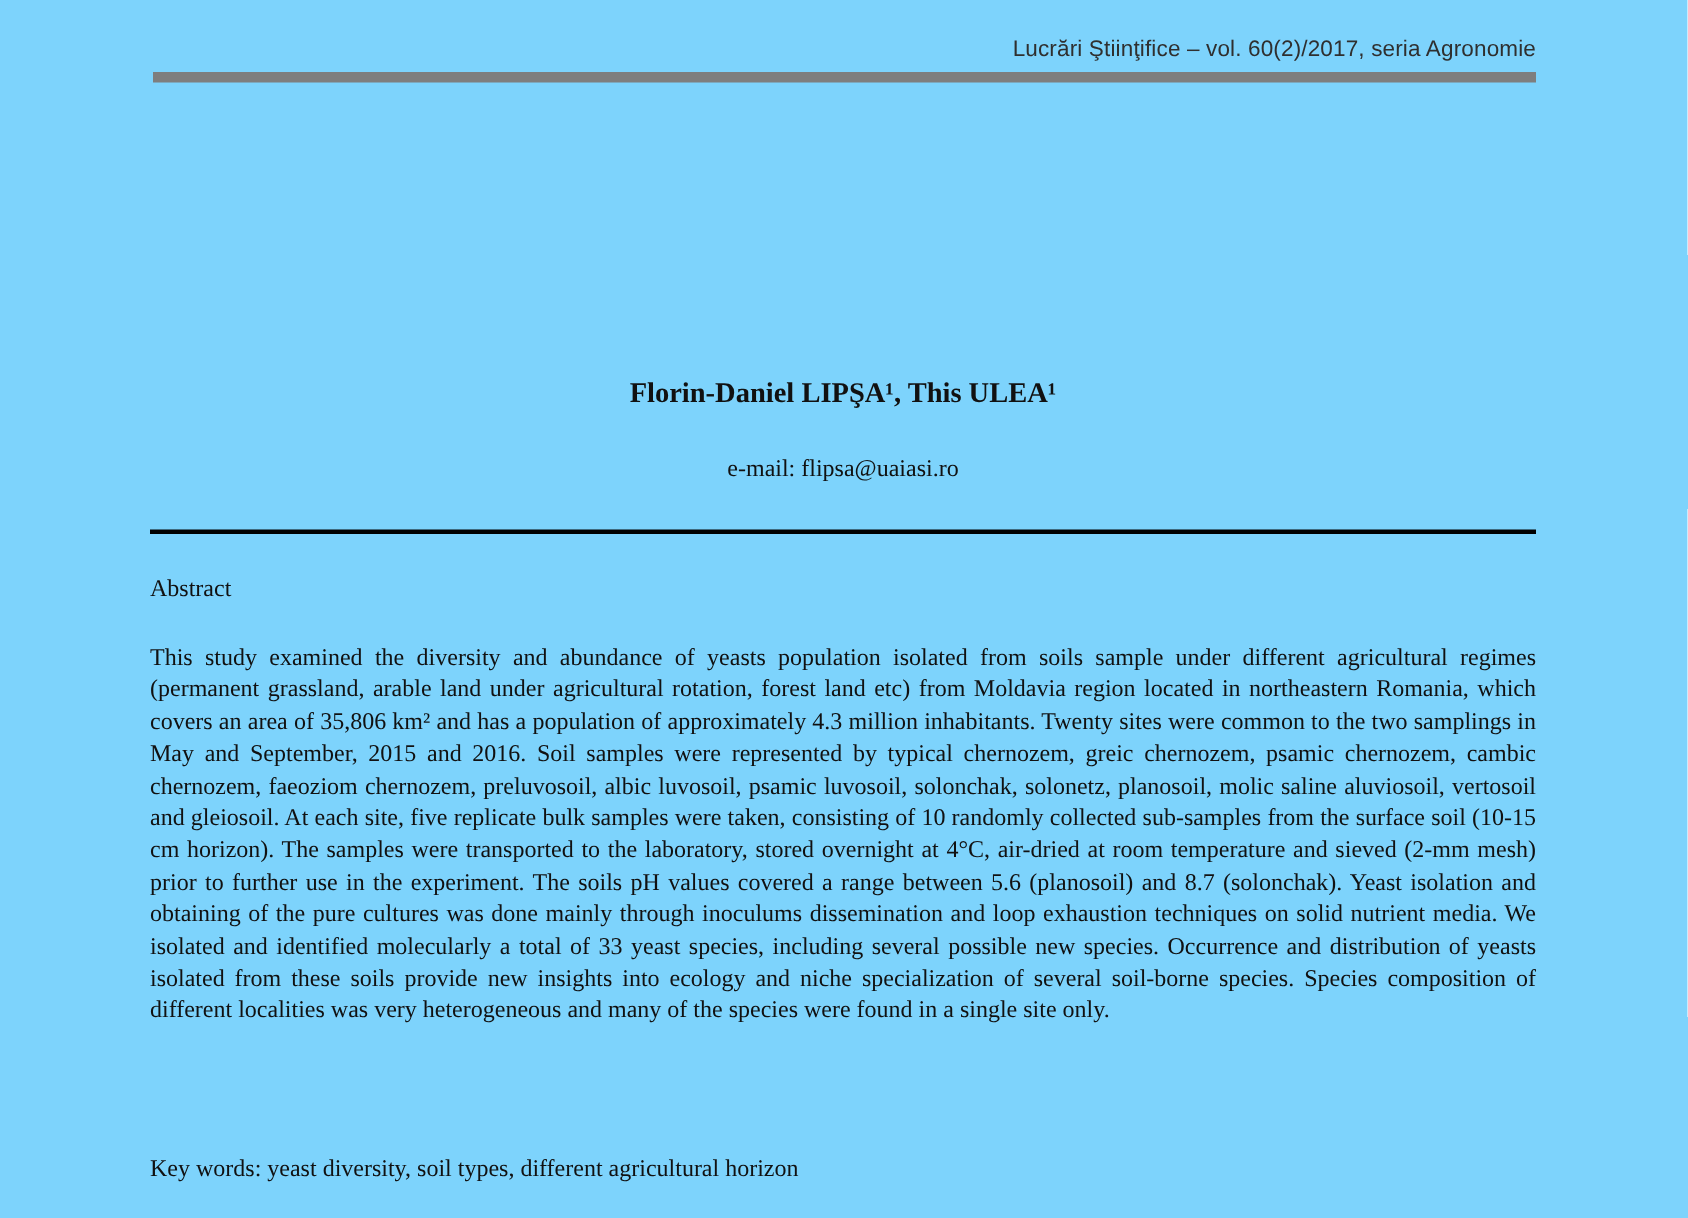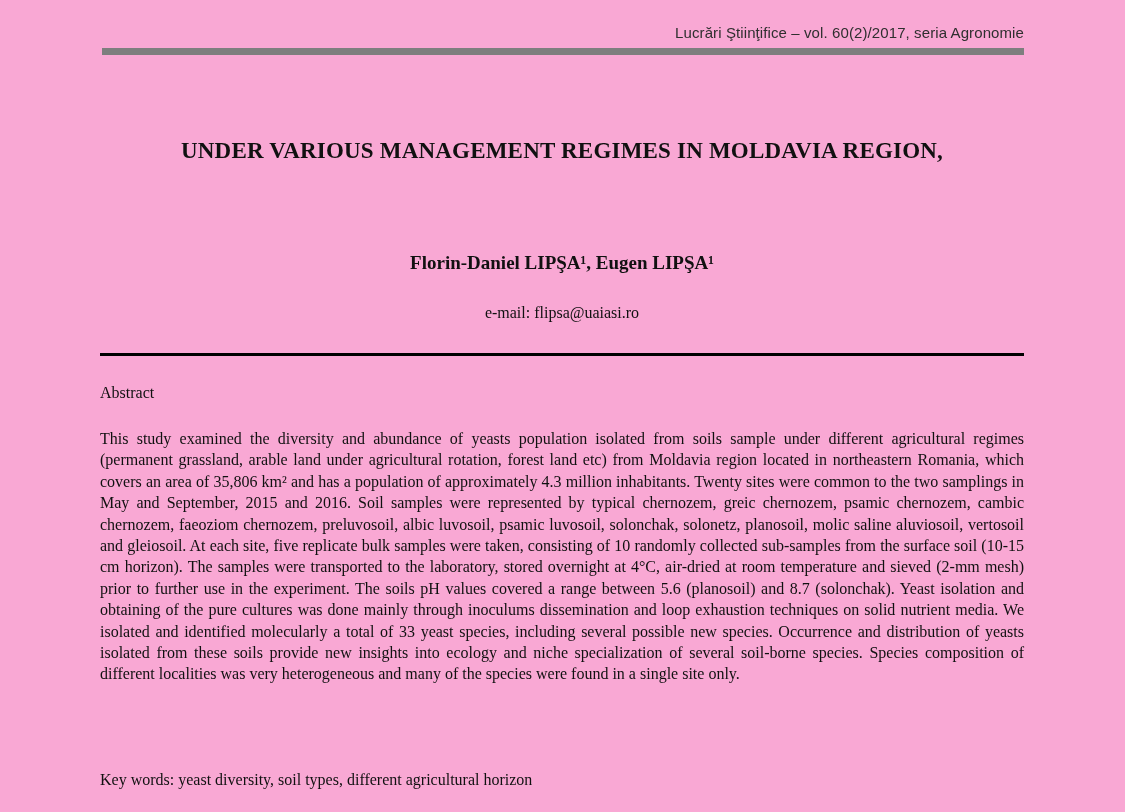--- a/index.html
+++ b/index.html
@@ -7,21 +7,21 @@
     --rule-color:#000000;
     --text-color:#111111;
     --header-text-color:#2f2f2f;
   }
   *{margin:0;padding:0;box-sizing:border-box;}
   html,body{background:#ffffff;}
   .page{
     position:relative;
     width:1125px;
     height:812px;
-    background:#f9a8d4;
+    background:#7dd3fc;
     overflow:hidden;
     font-family:"Liberation Serif", serif;
     color:var(--text-color);
   }
   .content-col{
     position:absolute;
     left:100px;
     width:924px;
   }
   .journal-header{
@@ -88,24 +88,23 @@
 </head>
 <body>
 
 <div class="page">
 
   <div class="content-col journal-header">Lucrări Ştiinţifice – vol. 60(2)/2017, seria Agronomie</div>
 
   <div class="header-rule"></div>
 
   <div class="content-col article-title">
-    <div>UNDER VARIOUS MANAGEMENT REGIMES IN MOLDAVIA REGION,</div>
   </div>
 
-  <div class="content-col authors-line">Florin-Daniel LIPŞA¹, Eugen LIPŞA¹</div>
+  <div class="content-col authors-line">Florin-Daniel LIPŞA¹, This ULEA¹</div>
 
   <div class="content-col email-line">e-mail: flipsa@uaiasi.ro</div>
 
   <div class="section-rule"></div>
 
   <div class="content-col abstract-heading">Abstract</div>
 
   <div class="content-col abstract-paragraph">This study examined the diversity and abundance of yeasts population isolated from soils sample under different agricultural regimes (permanent grassland, arable land under agricultural rotation, forest land etc) from Moldavia region located in northeastern Romania, which covers an area of 35,806 km² and has a population of approximately 4.3 million inhabitants. Twenty sites were common to the two samplings in May and September, 2015 and 2016. Soil samples were represented by typical chernozem, greic chernozem, psamic chernozem, cambic chernozem, faeoziom chernozem, preluvosoil, albic luvosoil, psamic luvosoil, solonchak, solonetz, planosoil, molic saline aluviosoil, vertosoil and gleiosoil. At each site, five replicate bulk samples were taken, consisting of 10 randomly collected sub-samples from the surface soil (10-15 cm horizon). The samples were transported to the laboratory, stored overnight at 4°C, air-dried at room temperature and sieved (2-mm mesh) prior to further use in the experiment. The soils pH values covered a range between 5.6 (planosoil) and 8.7 (solonchak). Yeast isolation and obtaining of the pure cultures was done mainly through inoculums dissemination and loop exhaustion techniques on solid nutrient media. We isolated and identified molecularly a total of 33 yeast species, including several possible new species. Occurrence and distribution of yeasts isolated from these soils provide new insights into ecology and niche specialization of several soil-borne species. Species composition of different localities was very heterogeneous and many of the species were found in a single site only.</div>
 
   <div class="content-col keywords-line">

